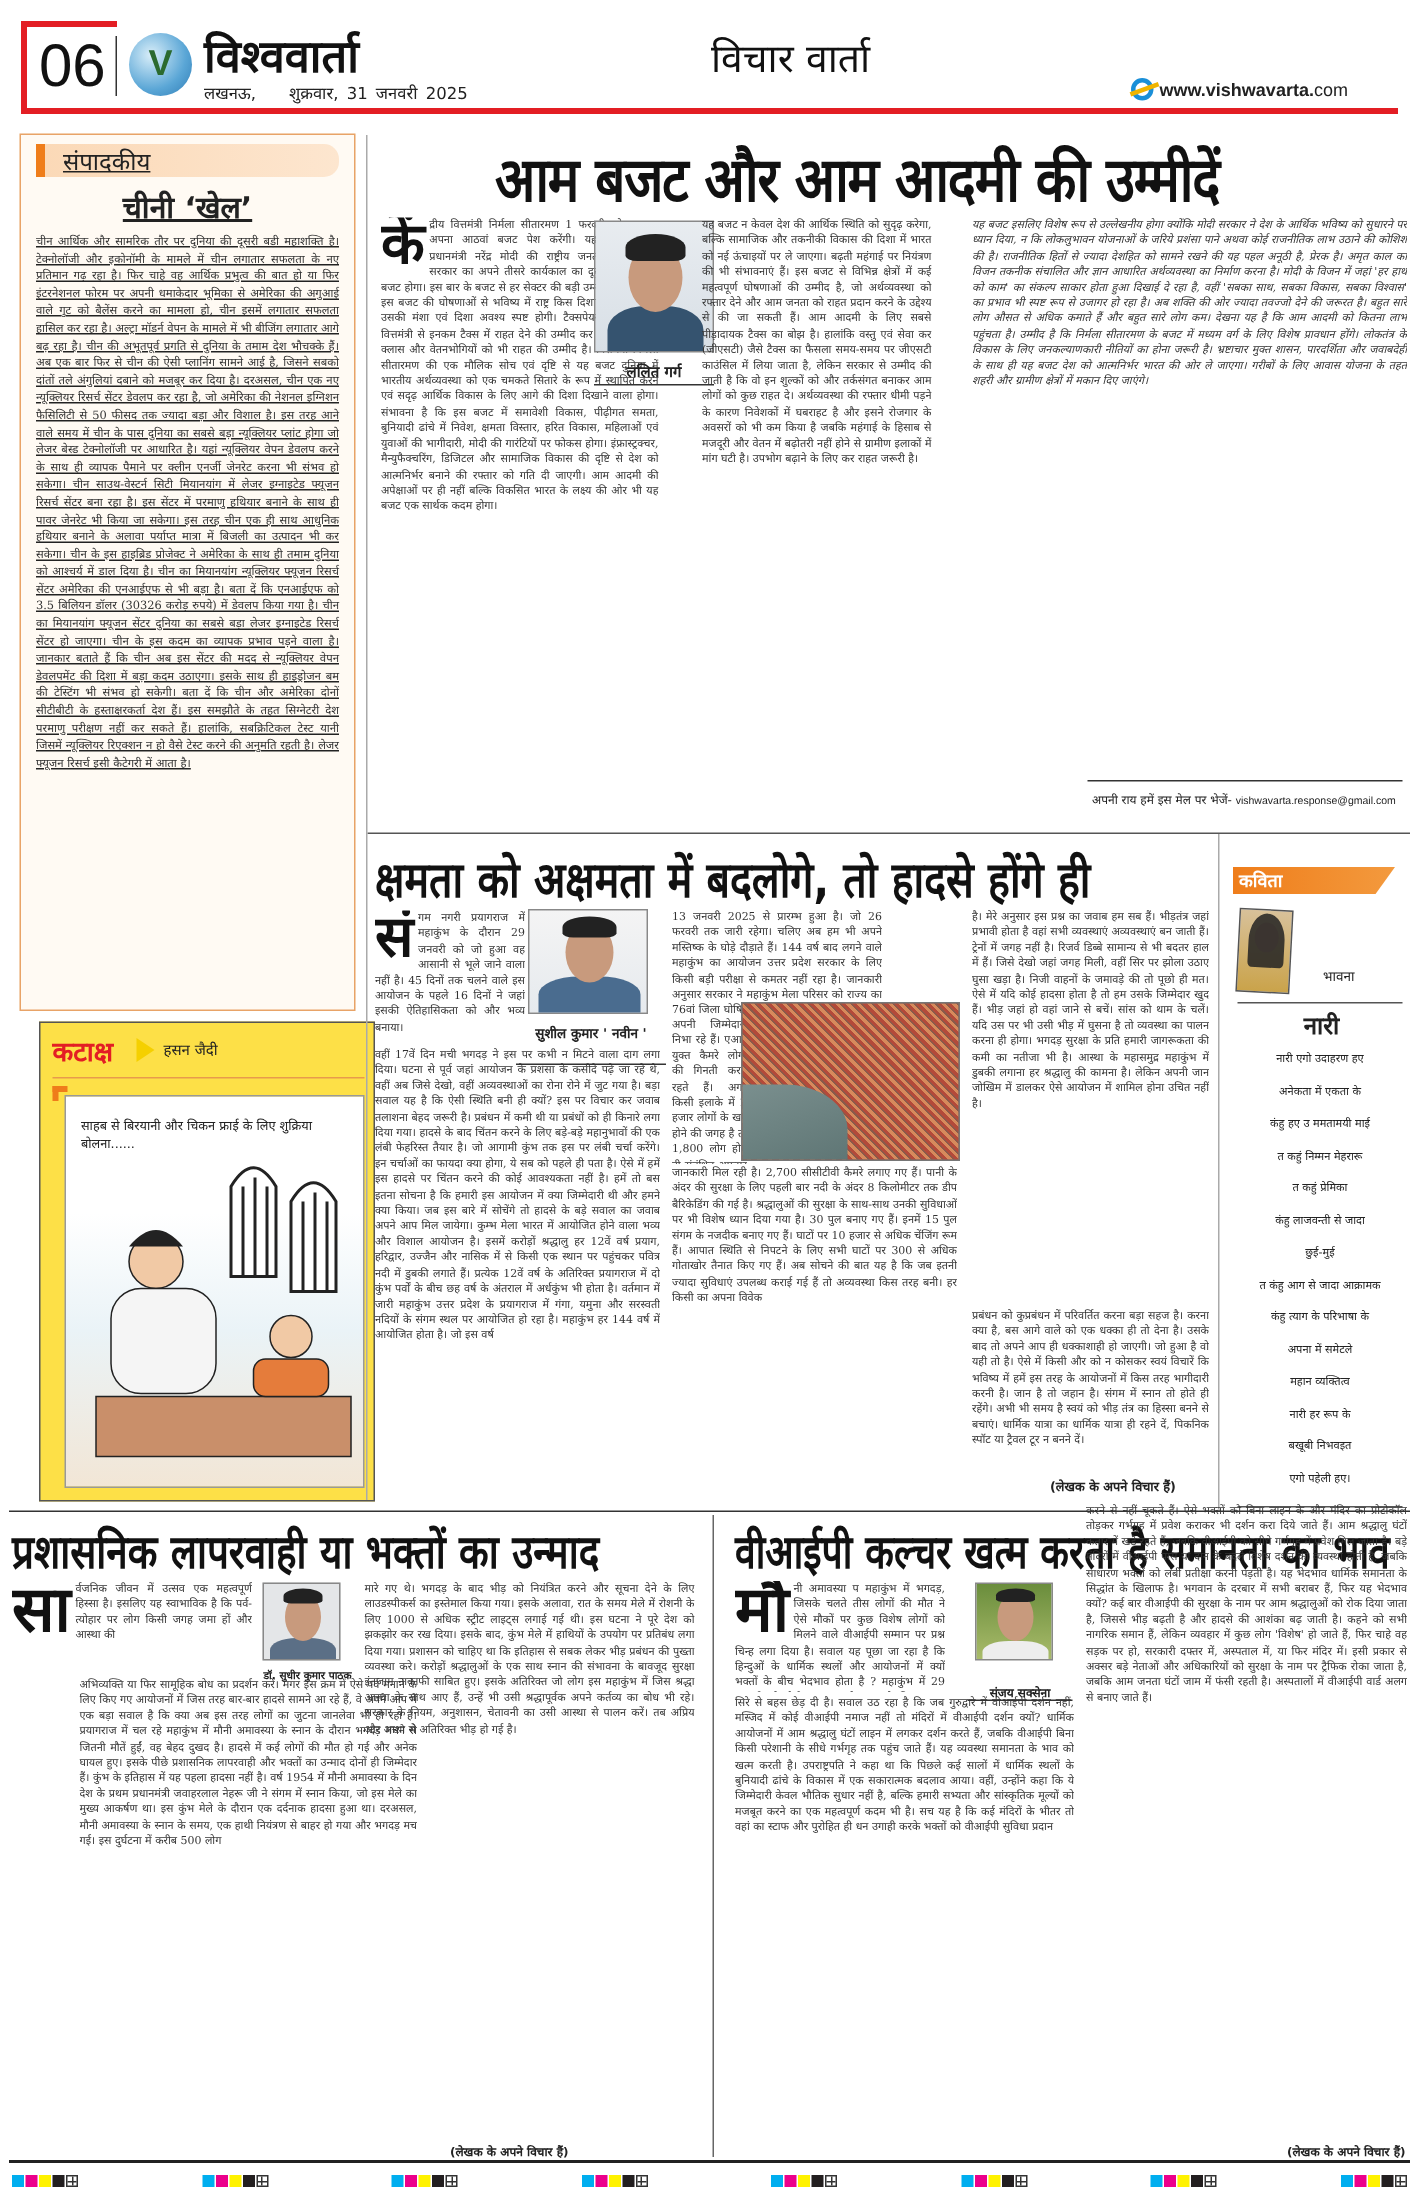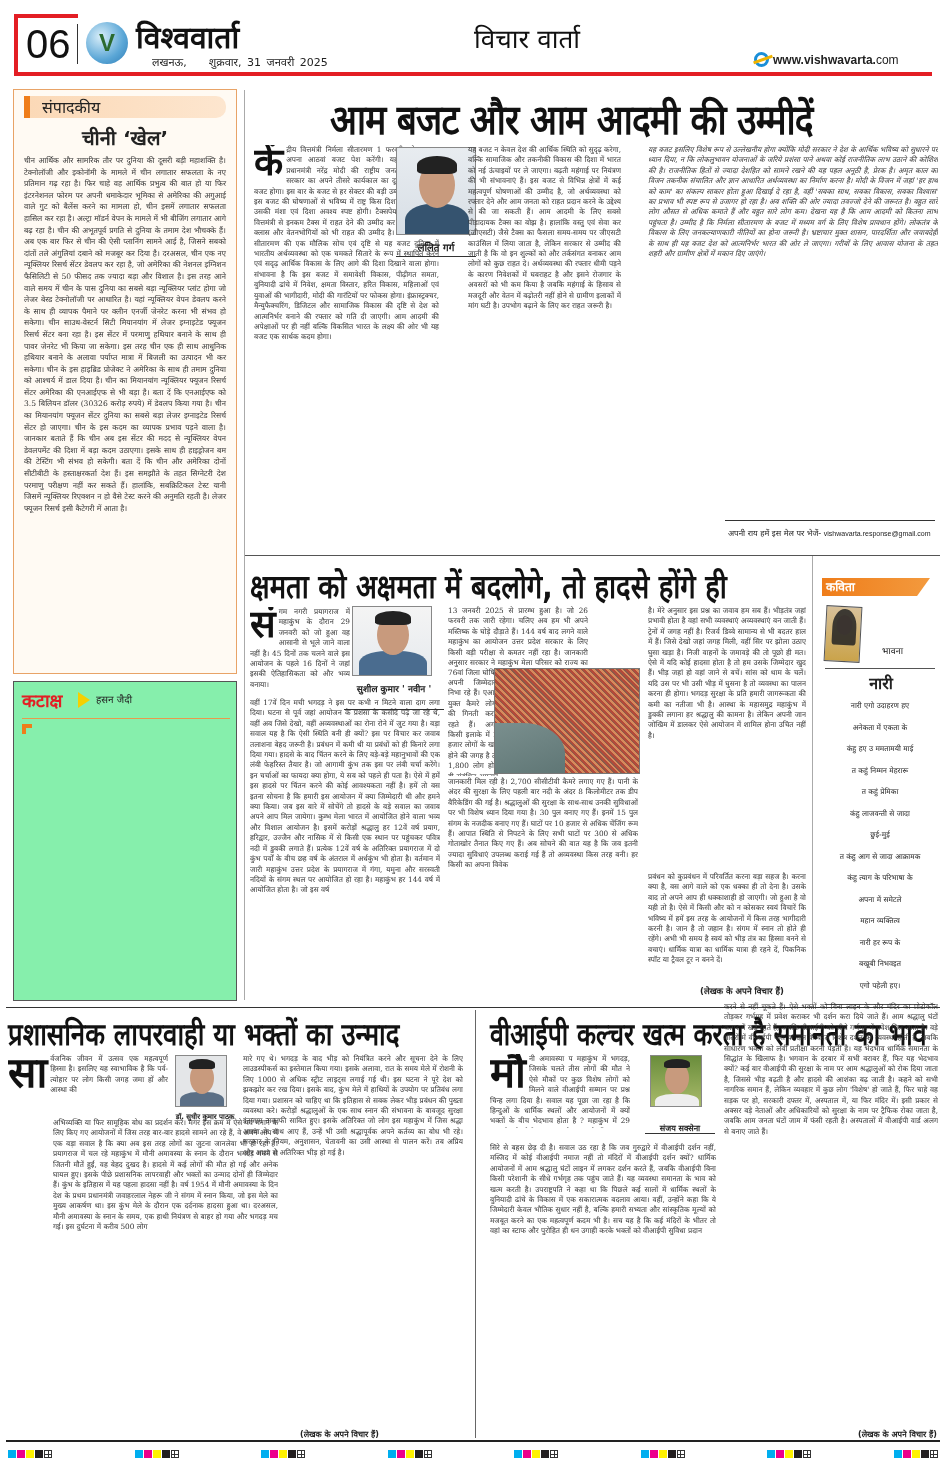--- a/index.html
+++ b/index.html
@@ -5,36 +5,36 @@
   * { box-sizing: border-box; margin: 0; padding: 0; }
   body { width: 945px; height: 1474px; background: #fff; font-family: "DejaVu Serif", serif; color: #222; position: relative; overflow: hidden; }
   .abs { position: absolute; }
   
   #mast-frame { left: 14px; top: 14px; width: 64px; height: 62px; border-left: 4px solid #e31e24; border-top: 4px solid #e31e24; }
   #mast-line { left: 14px; top: 72px; width: 918px; height: 4px; background: #e31e24; }
   #page-no { left: 26px; top: 22px; font: 40px "Liberation Sans", sans-serif; color: #111; }
   #mast-sep { left: 77px; top: 24px; width: 1px; height: 40px; background: #333; }
   #logo { left: 86px; top: 22px; width: 42px; height: 42px; border-radius: 50%; background: radial-gradient(circle at 35% 35%, #d9eef9, #5aa6d6 60%, #2d7bb5); display:flex; align-items:center; justify-content:center; font: bold 24px "Liberation Sans", sans-serif; color: #2b6a2f; }
   #paper-name { left: 136px; top: 16px; font: bold 30px "DejaVu Sans", sans-serif; color: #111; }
-  #dateline { left: 136px; top: 54px; font: 11px "DejaVu Sans", sans-serif; color: #222; word-spacing: 2px; margin-left: 16px; }
+  #dateline { left: 136px; top: 54px; font: 11px "DejaVu Sans", sans-serif; color: #222; word-spacing: 2px; }
   #section-title { left: 474px; top: 20px; font: 26px "DejaVu Sans", sans-serif; color: #111; }
   #website { left: 754px; top: 52px; font: bold 12px "Liberation Sans", sans-serif; color: #222; display:flex; align-items:center; gap:4px; }
   #website .ie { width: 15px; height: 15px; border-radius:50%; border: 3px solid #1a8fd8; display:inline-block; position:relative; }
   #website .ie::after { content:""; position:absolute; left:-4px; top:3px; width:20px; height:3px; background:#f0b400; transform:rotate(-20deg); }
   #website .dom { font-weight: normal; }
 
   
-  #editorial { left: 13px; top: 89px; width: 224px; height: 585px; border: 1px solid #e8a367; background: #fffaf3; padding: 6px 10px; }
+  #editorial { left: 13px; top: 89px; width: 224px; height: 585px; border: 1px solid #e8a367; background: #fffaf3; padding: 6px 10px; text-decoration: underline; }
   #ed-label { height: 22px; background: linear-gradient(90deg, #fbd9b7, #fde6cf); border-left: 6px solid #ef7d1a; border-radius: 0 10px 10px 0; font: 16px "DejaVu Sans", sans-serif; padding-left: 12px; margin-bottom: 6px; color: #222; }
   #ed-title { text-align: center; font: bold 20px "DejaVu Sans", sans-serif; margin-bottom: 4px; }
   .body-text { font-size: 7.3px; line-height: 10.4px; text-align: justify; color: #333; }
   #ed-body { font-size: 7.6px; line-height: 11.6px; }
 
   
-  #kataksh { left: 13px; top: 681px; width: 224px; height: 320px; border: 1px solid #555; background: #86efac; }
+  #kataksh { left: 26px; top: 681px; width: 224px; height: 320px; border: 1px solid #555; background: #fde047; }
   #kat-head { position:absolute; left: 8px; top: 6px; font: bold 18px "DejaVu Sans", sans-serif; color: #e31e24; }
   #kat-arrow { position:absolute; left: 64px; top: 10px; width: 0; height: 0; border-left: 12px solid #f5d000; border-top: 8px solid transparent; border-bottom: 8px solid transparent; }
   #kat-author { position:absolute; left: 82px; top: 10px; font: 10px "DejaVu Sans", sans-serif; }
   #kat-rule { position:absolute; left: 8px; top: 36px; width: 208px; height: 1px; background: #e89a4c; }
   #kat-img { position:absolute; left: 16px; top: 48px; width: 200px; height: 262px; border: 1px solid #999; background: linear-gradient(#fff 30%, #eaf3f7 60%, #f2e6d6); }
   #kat-caption { position:absolute; left: 10px; top: 14px; width: 180px; font: 8.5px "DejaVu Sans", sans-serif; line-height: 12px; }
   #kat-corner { position:absolute; left: 8px; top: 42px; width: 10px; height: 10px; border-left: 4px solid #ef7d1a; border-top: 4px solid #ef7d1a; }
 
   
   #h1 { left: 330px; top: 90px; font: bold 41px "DejaVu Sans", sans-serif; letter-spacing: -1px; color: #111; transform: scaleX(0.86); transform-origin: left; white-space: nowrap; }
@@ -83,21 +83,21 @@
   #h3 { left: 8px; top: 1012px; font: bold 31px "DejaVu Sans", sans-serif; color: #111; transform: scaleX(0.83); transform-origin: left; white-space: nowrap; }
   #h4 { left: 490px; top: 1012px; font: bold 31px "DejaVu Sans", sans-serif; color: #111; transform: scaleX(0.80); transform-origin: left; white-space: nowrap; }
   #b1-col1 { left: 8px; top: 1054px; width: 160px; }
   #b1-photo { left: 175px; top: 1055px; width: 52px; height: 52px; border: 1px solid #888; background: #e4e6e8; overflow:hidden; }
   #b1-byline { left: 170px; top: 1112px; width: 70px; font: bold 7px "DejaVu Sans", sans-serif; text-align:center; }
   #b1-col1b { left: 8px; top: 1118px; width: 225px; margin-left: 45px; }
   #b1-col2 { left: 243px; top: 1054px; width: 220px; }
   #b2-col1 { left: 490px; top: 1054px; width: 140px; }
   #b2-photo { left: 650px; top: 1055px; width: 52px; height: 52px; border: 1px solid #888; background: linear-gradient(#6a8d3c, #a9bb6a); overflow:hidden; }
   #b2-byline { left: 645px; top: 1122px; width: 70px; font: bold 8px "DejaVu Sans", sans-serif; text-align:center; border-bottom:1px solid #333; }
-  #b2-col1b { left: 490px; top: 1130px; width: 226px; margin-top: 13px; }
+  #b2-col1b { left: 490px; top: 1130px; width: 226px; }
   #b2-col2 { left: 724px; top: 1002px; width: 214px; }
   .sig { font: bold 8px "DejaVu Sans", sans-serif; text-align: right; }
   #b1-sig { left: 300px; top: 1428px; }
   #b2-sig { left: 858px; top: 1428px; }
   #bottom-rule { left: 6px; top: 1440px; width: 934px; height: 2px; background: #222; }
   #colorbar { left: 8px; top: 1450px; width: 930px; display:flex; justify-content: space-between; }
   .cb { display:flex; gap: 1px; }
   .cb span { width: 8px; height: 8px; display:inline-block; }
   .cb .c { background:#00aeef; } .cb .m { background:#ec008c; } .cb .y { background:#fff200; } .cb .k { background:#231f20; }
   .cb .reg { border: 1px solid #333; background: linear-gradient(#333,#333) center/1px 100% no-repeat, linear-gradient(#333,#333) center/100% 1px no-repeat; }
@@ -129,20 +129,35 @@
   <div id="ed-title">चीनी ‘खेल’</div>
   <div id="ed-body" class="body-text">चीन आर्थिक और सामरिक तौर पर दुनिया की दूसरी बड़ी महाशक्ति है। टेक्नोलॉजी और इकोनॉमी के मामले में चीन लगातार सफलता के नए प्रतिमान गढ़ रहा है। फिर चाहे वह आर्थिक प्रभुत्व की बात हो या फिर इंटरनेशनल फोरम पर अपनी धमाकेदार भूमिका से अमेरिका की अगुआई वाले गुट को बैलेंस करने का मामला हो, चीन इसमें लगातार सफलता हासिल कर रहा है। अल्ट्रा मॉडर्न वेपन के मामले में भी बीजिंग लगातार आगे बढ़ रहा है। चीन की अभूतपूर्व प्रगति से दुनिया के तमाम देश भौचक्के हैं। अब एक बार फिर से चीन की ऐसी प्लानिंग सामने आई है, जिसने सबको दांतों तले अंगुलियां दबाने को मजबूर कर दिया है। दरअसल, चीन एक नए न्यूक्लियर रिसर्च सेंटर डेवलप कर रहा है, जो अमेरिका की नेशनल इग्निशन फैसिलिटी से 50 फीसद तक ज्यादा बड़ा और विशाल है। इस तरह आने वाले समय में चीन के पास दुनिया का सबसे बड़ा न्यूक्लियर प्लांट होगा जो लेजर बेस्ड टेक्नोलॉजी पर आधारित है। यहां न्यूक्लियर वेपन डेवलप करने के साथ ही व्यापक पैमाने पर क्लीन एनर्जी जेनरेट करना भी संभव हो सकेगा। चीन साउथ-वेस्टर्न सिटी मियानयांग में लेजर इग्नाइटेड फ्यूजन रिसर्च सेंटर बना रहा है। इस सेंटर में परमाणु हथियार बनाने के साथ ही पावर जेनरेट भी किया जा सकेगा। इस तरह चीन एक ही साथ आधुनिक हथियार बनाने के अलावा पर्याप्त मात्रा में बिजली का उत्पादन भी कर सकेगा। चीन के इस हाइब्रिड प्रोजेक्ट ने अमेरिका के साथ ही तमाम दुनिया को आश्चर्य में डाल दिया है। चीन का मियानयांग न्यूक्लियर फ्यूजन रिसर्च सेंटर अमेरिका की एनआईएफ से भी बड़ा है। बता दें कि एनआईएफ को 3.5 बिलियन डॉलर (30326 करोड़ रुपये) में डेवलप किया गया है। चीन का मियानयांग फ्यूजन सेंटर दुनिया का सबसे बड़ा लेजर इग्नाइटेड रिसर्च सेंटर हो जाएगा। चीन के इस कदम का व्यापक प्रभाव पड़ने वाला है। जानकार बताते हैं कि चीन अब इस सेंटर की मदद से न्यूक्लियर वेपन डेवलपमेंट की दिशा में बड़ा कदम उठाएगा। इसके साथ ही हाइड्रोजन बम की टेस्टिंग भी संभव हो सकेगी। बता दें कि चीन और अमेरिका दोनों सीटीबीटी के हस्ताक्षरकर्ता देश हैं। इस समझौते के तहत सिग्नेटरी देश परमाणु परीक्षण नहीं कर सकते हैं। हालांकि, सबक्रिटिकल टेस्ट यानी जिसमें न्यूक्लियर रिएक्शन न हो वैसे टेस्ट करने की अनुमति रहती है। लेजर फ्यूजन रिसर्च इसी कैटेगरी में आता है।</div>
 </div>
 
 <div class="abs" id="kataksh">
   <div id="kat-head">कटाक्ष</div>
   <div id="kat-arrow"></div>
   <div id="kat-author">हसन जैदी</div>
   <div id="kat-rule"></div>
   <div id="kat-corner"></div>
+  <div id="kat-img">
+    <div id="kat-caption">साहब से बिरयानी और चिकन फ्राई के लिए शुक्रिया बोलना......</div>
+    <svg width="200" height="262" style="position:absolute;left:0;top:0">
+      <path d="M150 70 q15 -25 30 0 v60 h-30z" fill="#fff" stroke="#222" stroke-width="2"></path>
+      <path d="M158 70 v60 M166 64 v66 M174 70 v60" stroke="#222" stroke-width="2"></path>
+      <path d="M110 60 q15 -25 30 0 v60 h-30z" fill="#fff" stroke="#222" stroke-width="2"></path>
+      <path d="M118 60 v60 M126 54 v66 M134 60 v60" stroke="#222" stroke-width="2"></path>
+      <circle cx="60" cy="110" r="18" fill="#f1c9a5" stroke="#222"></circle>
+      <path d="M42 100 q18 -22 36 0" fill="#222"></path>
+      <rect x="30" y="128" width="70" height="70" rx="20" fill="#f5f5f5" stroke="#222"></rect>
+      <rect x="20" y="200" width="170" height="40" fill="#c98f6a" stroke="#222"></rect>
+      <circle cx="150" cy="160" r="14" fill="#f1c9a5" stroke="#222"></circle>
+      <rect x="125" y="175" width="50" height="25" rx="8" fill="#e57c3b" stroke="#222"></rect>
+    </svg>
+  </div>
 </div>
 
 <div class="abs" id="h1">आम बजट और आम आदमी की उम्मीदें</div>
 <div class="abs body-text fill" id="a1-col1" style="height:375px;">
   <span class="dropcap">कें</span>
   <span>द्रीय वित्तमंत्री निर्मला सीतारमण 1 फरवरी को लगातार अपना आठवां बजट पेश करेंगी। यह केंद्रीय बजट प्रधानमंत्री नरेंद्र मोदी की राष्ट्रीय जनतांत्रिक गठबंधन सरकार का अपने तीसरे कार्यकाल का दूसरा पूर्ण वित्तीय बजट होगा। इस बार के बजट से हर सेक्टर की बड़ी उम्मीदें टिकी हुई हैं, इस बजट की घोषणाओं से भविष्य में राष्ट्र किस दिशा में आगे बढ़ेगा, उसकी मंशा एवं दिशा अवश्य स्पष्ट होगी। टैक्सपेयर्स भी इस बार वित्तमंत्री से इनकम टैक्स में राहत देने की उम्मीद कर रहा है। मिडिल-क्लास और वेतनभोगियों को भी राहत की उम्मीद है। वित्तमंत्री निर्मला सीतारमण की एक मौलिक सोच एवं दृष्टि से यह बजट दुनिया में भारतीय अर्थव्यवस्था को एक चमकते सितारे के रूप में स्थापित करने एवं सदृढ़ आर्थिक विकास के लिए आगे की दिशा दिखाने वाला होगा। संभावना है कि इस बजट में समावेशी विकास, पीढ़ीगत समता, बुनियादी ढांचे में निवेश, क्षमता विस्तार, हरित विकास, महिलाओं एवं युवाओं की भागीदारी, मोदी की गारंटियों पर फोकस होगा। इंफ्रास्ट्रक्चर, मैन्युफैक्चरिंग, डिजिटल और सामाजिक विकास की दृष्टि से देश को आत्मनिर्भर बनाने की रफ्तार को गति दी जाएगी। आम आदमी की अपेक्षाओं पर ही नहीं बल्कि विकसित भारत के लक्ष्य की ओर भी यह बजट एक सार्थक कदम होगा।</span>
 </div>
 <div class="abs" id="a1-photo">
   <div class="shirt" style="left:8px;top:56px;width:64px;height:40px;"></div>
   <div class="face" style="left:22px;top:14px;width:36px;height:46px;"></div>

